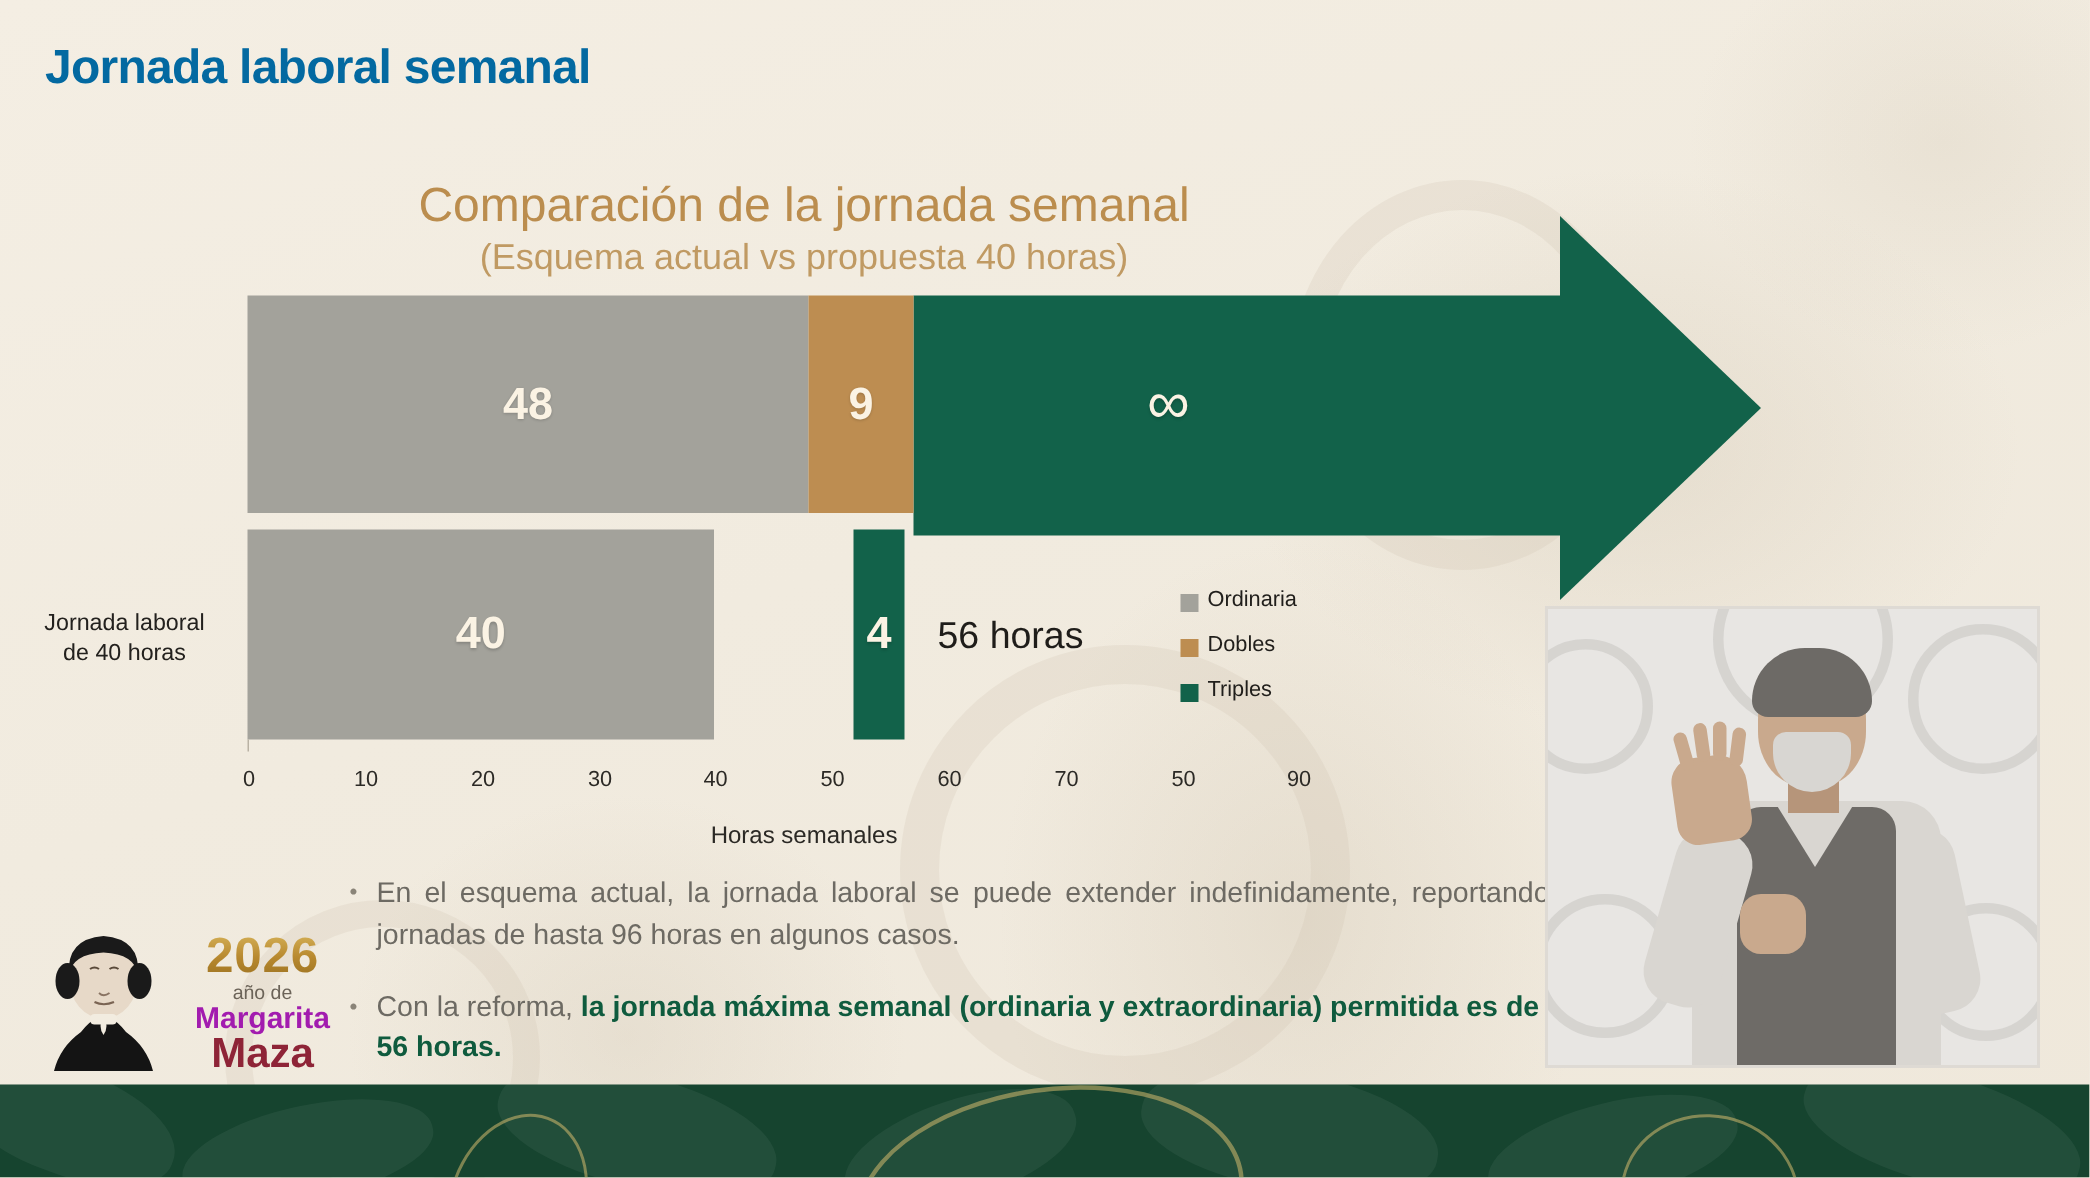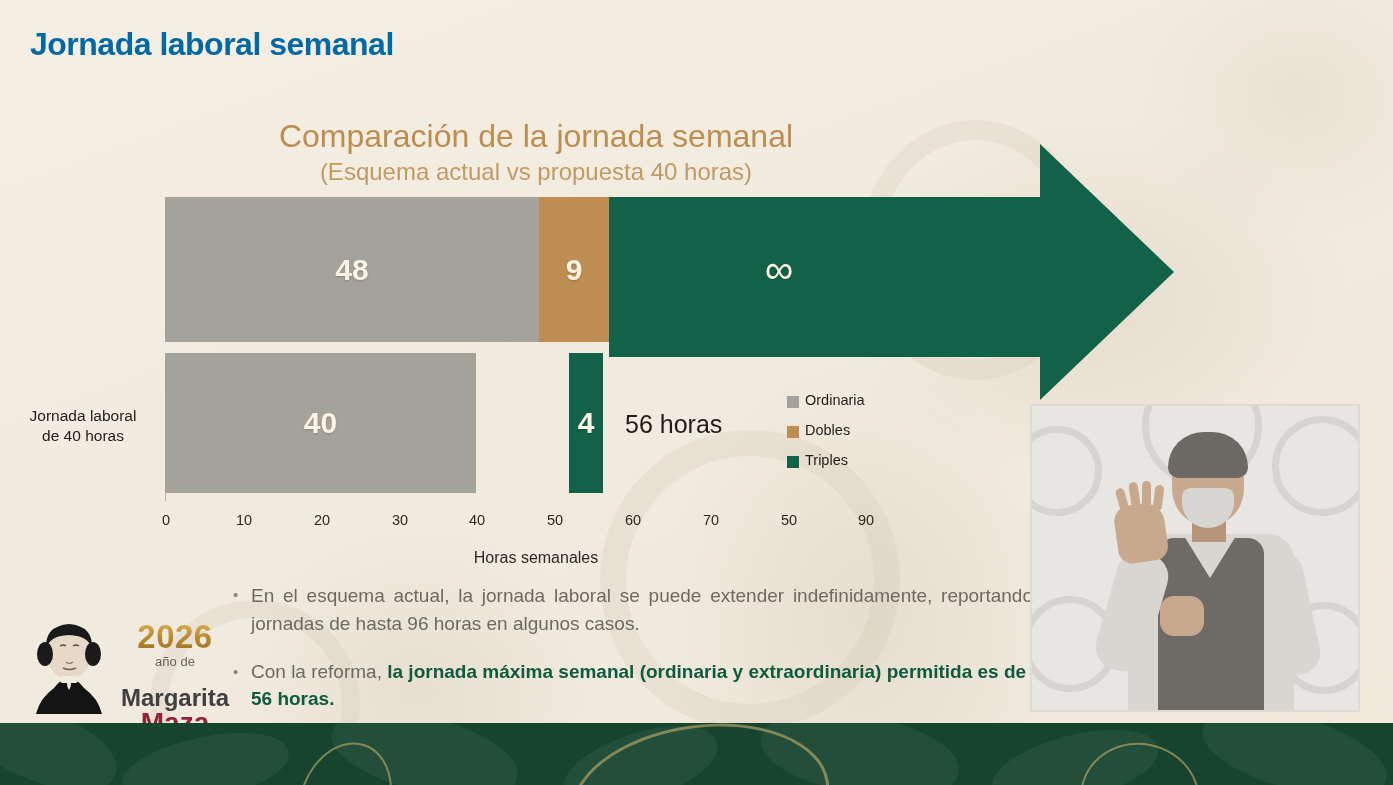--- a/index.html
+++ b/index.html
@@ -113,21 +113,21 @@
   
   .logo{ position:absolute; left:30px; top:618px; width:205px; height:100px; }
   .logo-portrait{ position:absolute; left:0; top:0; width:78px; height:96px; }
   .logo-txt{ position:absolute; left:84px; top:2px; width:122px; text-align:center; line-height:1; }
   .l-2026{
     font-size:33px; font-weight:bold; letter-spacing:.5px;
     background:linear-gradient(180deg,#d8b55c 0%,#b8892f 55%,#9d7322 100%);
     -webkit-background-clip:text; background-clip:text; color:transparent;
   }
   .l-ano{ font-size:13px; color:#6b6358; margin-top:2px; }
-  .l-marg{ font-size:24px; color:#404040; font-weight:bold; margin-top:18px; }
+  .l-marg{ font-size:20px; color:#a21caf; font-weight:bold; margin-top:1px; }
   .l-maza{ font-size:28px; color:#8e2437; font-weight:bold; line-height:.95; }
 
   
   .interp{
     position:absolute; left:1030px; top:404px; width:330px; height:308px;
     background:#e8e6e3; border:2px solid #dedad4; overflow:hidden;
   }
   .interp-bg{
     position:absolute; inset:0;
     background:

